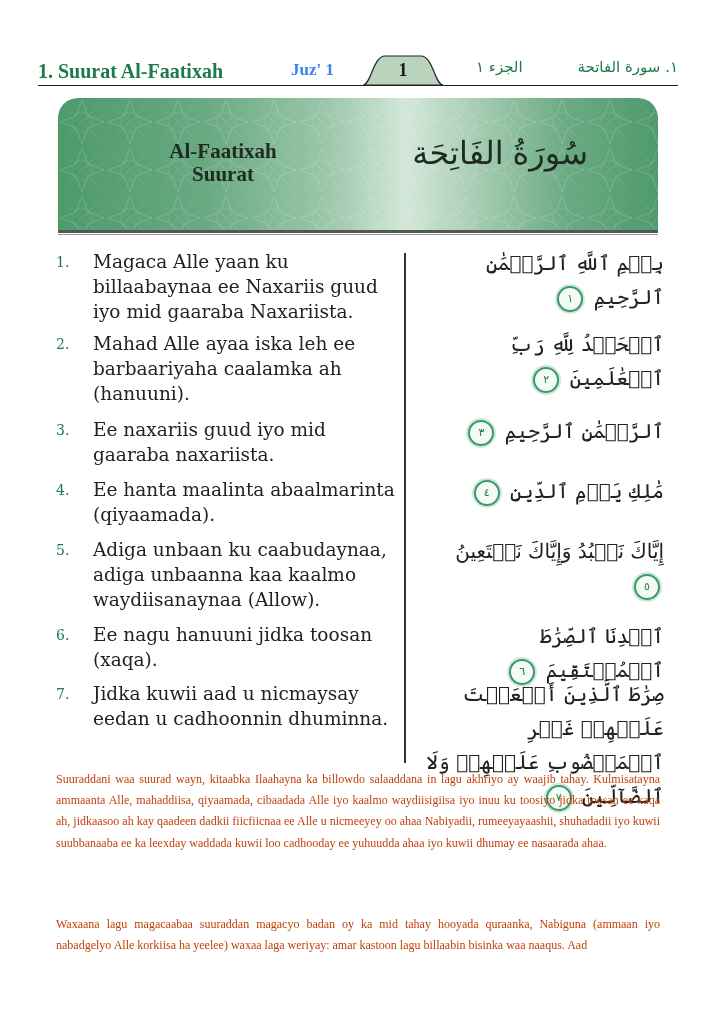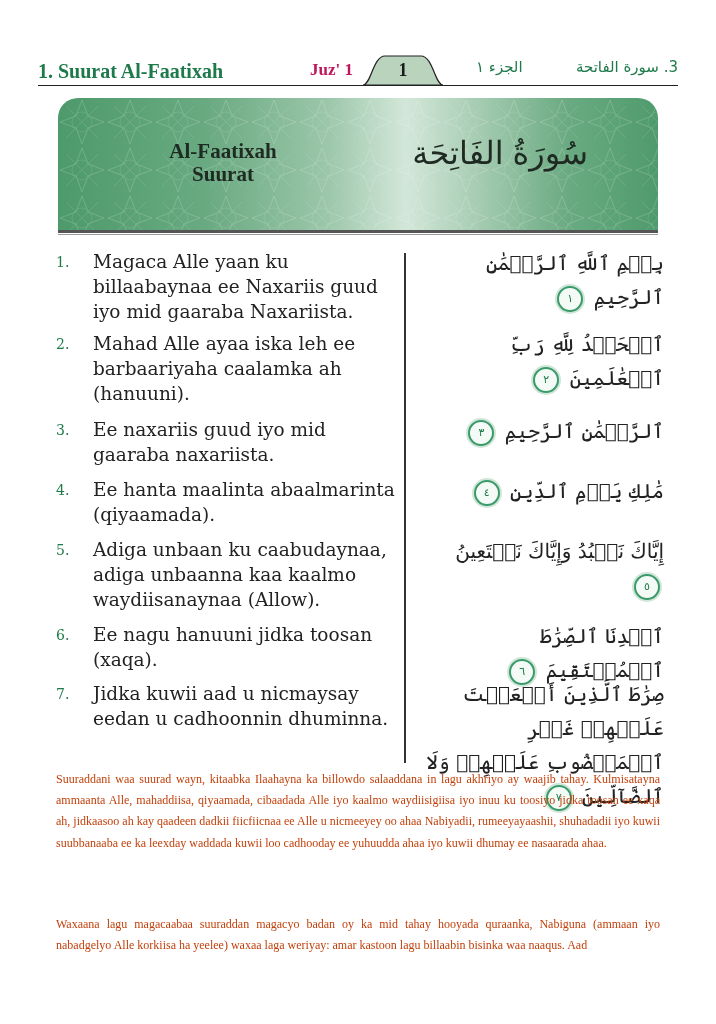--- a/index.html
+++ b/index.html
@@ -4,21 +4,21 @@
 <style>
   html, body { margin: 0; padding: 0; }
   body {
     width: 716px; height: 1024px; background: #ffffff; position: relative; overflow: hidden;
     font-family: "DejaVu Serif", "Liberation Serif", serif;
   }
   
   .run-header { position: absolute; left: 38px; right: 38px; top: 56px; height: 30px; }
   .run-header .rule { position: absolute; left: 0; right: 0; top: 29px; height: 0; border-top: 1.5px solid #222; }
   .rh-left { position: absolute; left: 0; top: 4px; font-family: "Liberation Serif", serif; font-weight: bold; font-size: 20px; color: #1e7a4a; }
-  .rh-juz { position: absolute; left: 272px; top: 4px; font-family: "Liberation Serif", serif; font-weight: bold; font-size: 17px; color: #be185d; }
+  .rh-juz { position: absolute; left: 253px; top: 4px; font-family: "Liberation Serif", serif; font-weight: bold; font-size: 17px; color: #3b82f6; }
   .rh-juz-ar { position: absolute; left: 394px; top: 2px; font-family: "DejaVu Sans", sans-serif; font-size: 15px; color: #1e7a4a; direction: rtl; padding-left: 44px; }
   .rh-right { position: absolute; right: 0; top: 2px; font-family: "DejaVu Sans", sans-serif; font-size: 15px; color: #1e7a4a; direction: rtl; }
   .page-tab { position: absolute; left: 325px; top: -2px; width: 80px; height: 32px; }
   .page-tab svg { position: absolute; left: 0; top: 0; }
   .page-num { position: absolute; left: 0; width: 80px; top: 6px; text-align: center; font-family: "Liberation Serif", serif; font-weight: bold; font-size: 18px; color: #1a1a1a; }
 
   
   .banner {
     position: absolute; left: 58px; top: 98px; width: 600px; height: 132px;
     border-radius: 20px 20px 0 0;
@@ -51,21 +51,21 @@
   <div class="rule"></div>
   <span class="rh-left">1. Suurat Al-Faatixah</span>
   <span class="rh-juz">Juz' 1</span>
   <div class="page-tab">
     <svg width="80" height="32" viewBox="0 0 80 32">
       <path d="M0,31 C8,31 10,2 22,2 L58,2 C70,2 72,31 80,31 Z" fill="#b9d3bd" stroke="#222" stroke-width="1.2"></path>
     </svg>
     <div class="page-num">1</div>
   </div>
   <span class="rh-juz-ar">الجزء ١</span>
-  <span class="rh-right">3. سورة الفاتحة</span>
+  <span class="rh-right">١. سورة الفاتحة</span>
 </div>
 
 <div class="banner">
   <svg class="pattern" width="600" height="132">
     <defs>
       <pattern id="geo" width="48" height="48" patternUnits="userSpaceOnUse">
         <path d="M24,2 L30,18 L46,24 L30,30 L24,46 L18,30 L2,24 L18,18 Z" fill="none" stroke="#ffffff" stroke-width="1"></path>
         <path d="M8,8 L40,40 M40,8 L8,40" fill="none" stroke="#ffffff" stroke-width="0.6"></path>
         <circle cx="24" cy="24" r="10" fill="none" stroke="#ffffff" stroke-width="0.6"></circle>
       </pattern>

